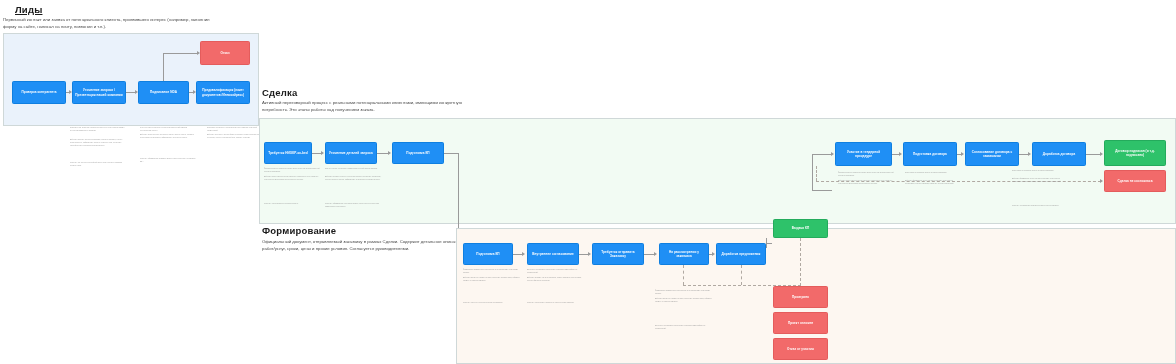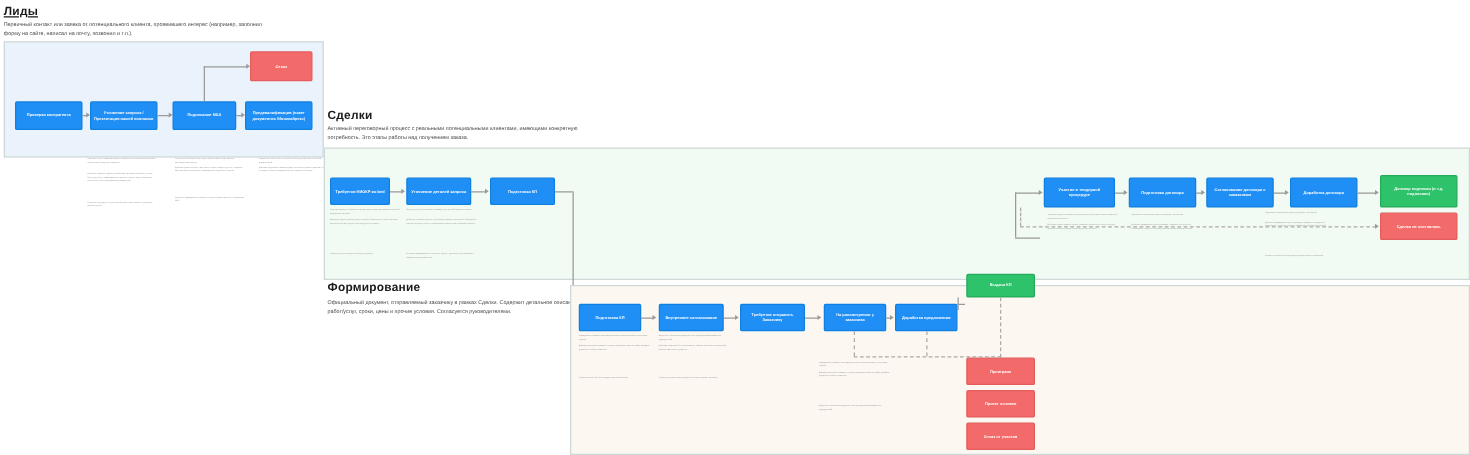--- a/index.html
+++ b/index.html
@@ -31,21 +31,21 @@
   .arrow{position:absolute;width:0;height:0;
          border-top:2px solid transparent;border-bottom:2px solid transparent;
          border-left:3px solid #9a9a9a;}
 
   .note{position:absolute;font-size:1.5px;line-height:1.85;color:#9c9c9c;
         width:58px;word-wrap:break-word;}
 </style>
 </head>
 <body>
 
-<div class="sect-title" style="left:3px;top:4px;text-decoration:underline;">Лиды</div>
+<div class="sect-title" style="left:15px;top:4px;text-decoration:underline;">Лиды</div>
 <div class="sect-desc" style="left:3px;top:16px;width:215px;">Первичный контакт или заявка от потенциального клиента, проявившего интерес (например, заполнил форму на сайте, написал на почту, позвонил и т.п.).</div>
 
 <div class="panel panel-leads" style="left:3px;top:33px;width:256px;height:93px;"></div>
 
 <div class="node n-blue" style="left:12px;top:81px;width:54px;height:23px;">Проверка контрагента</div>
 <div class="node n-blue" style="left:72px;top:81px;width:54px;height:23px;">Уточнение запроса / Презентация нашей компании</div>
 <div class="node n-blue" style="left:138px;top:81px;width:51px;height:23px;">Подписание NDA</div>
 <div class="node n-blue" style="left:196px;top:81px;width:54px;height:23px;">Предквалификация (пакет документов /Иннокайрекс)</div>
 <div class="node n-red" style="left:200px;top:41px;width:50px;height:24px;">Отказ</div>
 
@@ -61,21 +61,21 @@
 
 <div class="note" style="left:70px;top:127px;">Описание этапа. Первичная проверка контрагента по открытым источникам и внутренним базам данных компании.</div>
 <div class="note" style="left:70px;top:139px;">Действия: запросить карточку организации, проверить реквизиты, оценить благонадёжность, зафиксировать результат в карточке лида, согласовать дальнейшие шаги с руководителем направления.</div>
 <div class="note" style="left:70px;top:162px;">Результат: лид допущен к дальнейшей работе либо отклонён с указанием причины отказа.</div>
 <div class="note" style="left:140px;top:127px;">Этап уточнения потребности и презентации компетенций компании потенциальному клиенту.</div>
 <div class="note" style="left:140px;top:134px;">Действия: провести встречу или звонок, собрать вводные данные, направить презентационные материалы, зафиксировать потребность клиента.</div>
 <div class="note" style="left:140px;top:158px;">Результат: сформировано понимание задачи и принято решение о подписании NDA.</div>
 <div class="note" style="left:207px;top:127px;">Подписание соглашения о неразглашении перед обменом технической документацией.</div>
 <div class="note" style="left:207px;top:134px;">Действия: подготовить типовую форму, согласовать правки с юристом, направить на подпись, получить подписанный скан, загрузить в систему.</div>
 
-<div class="sect-title" style="left:262px;top:87px;">Сделки</div>
+<div class="sect-title" style="left:262px;top:87px;">Сделка</div>
 <div class="sect-desc" style="left:262px;top:99px;width:210px;">Активный переговорный процесс с реальными потенциальными клиентами, имеющими конкретную потребность. Это этапы работы над получением заказа.</div>
 
 <div class="panel panel-deals" style="left:259px;top:118px;width:917px;height:106px;"></div>
 
 <div class="node n-blue" style="left:264px;top:142px;width:48px;height:22px;">Требуется НИОКР-ко-bed</div>
 <div class="node n-blue" style="left:325px;top:142px;width:52px;height:22px;">Уточнение деталей запроса</div>
 <div class="node n-blue" style="left:392px;top:142px;width:52px;height:22px;">Подготовка КП</div>
 <div class="node n-blue" style="left:835px;top:142px;width:57px;height:24px;">Участие в тендерной процедуре</div>
 <div class="node n-blue" style="left:903px;top:142px;width:54px;height:24px;">Подготовка договора</div>
 <div class="node n-blue" style="left:965px;top:142px;width:54px;height:24px;">Согласование договора с заказчиком</div>

